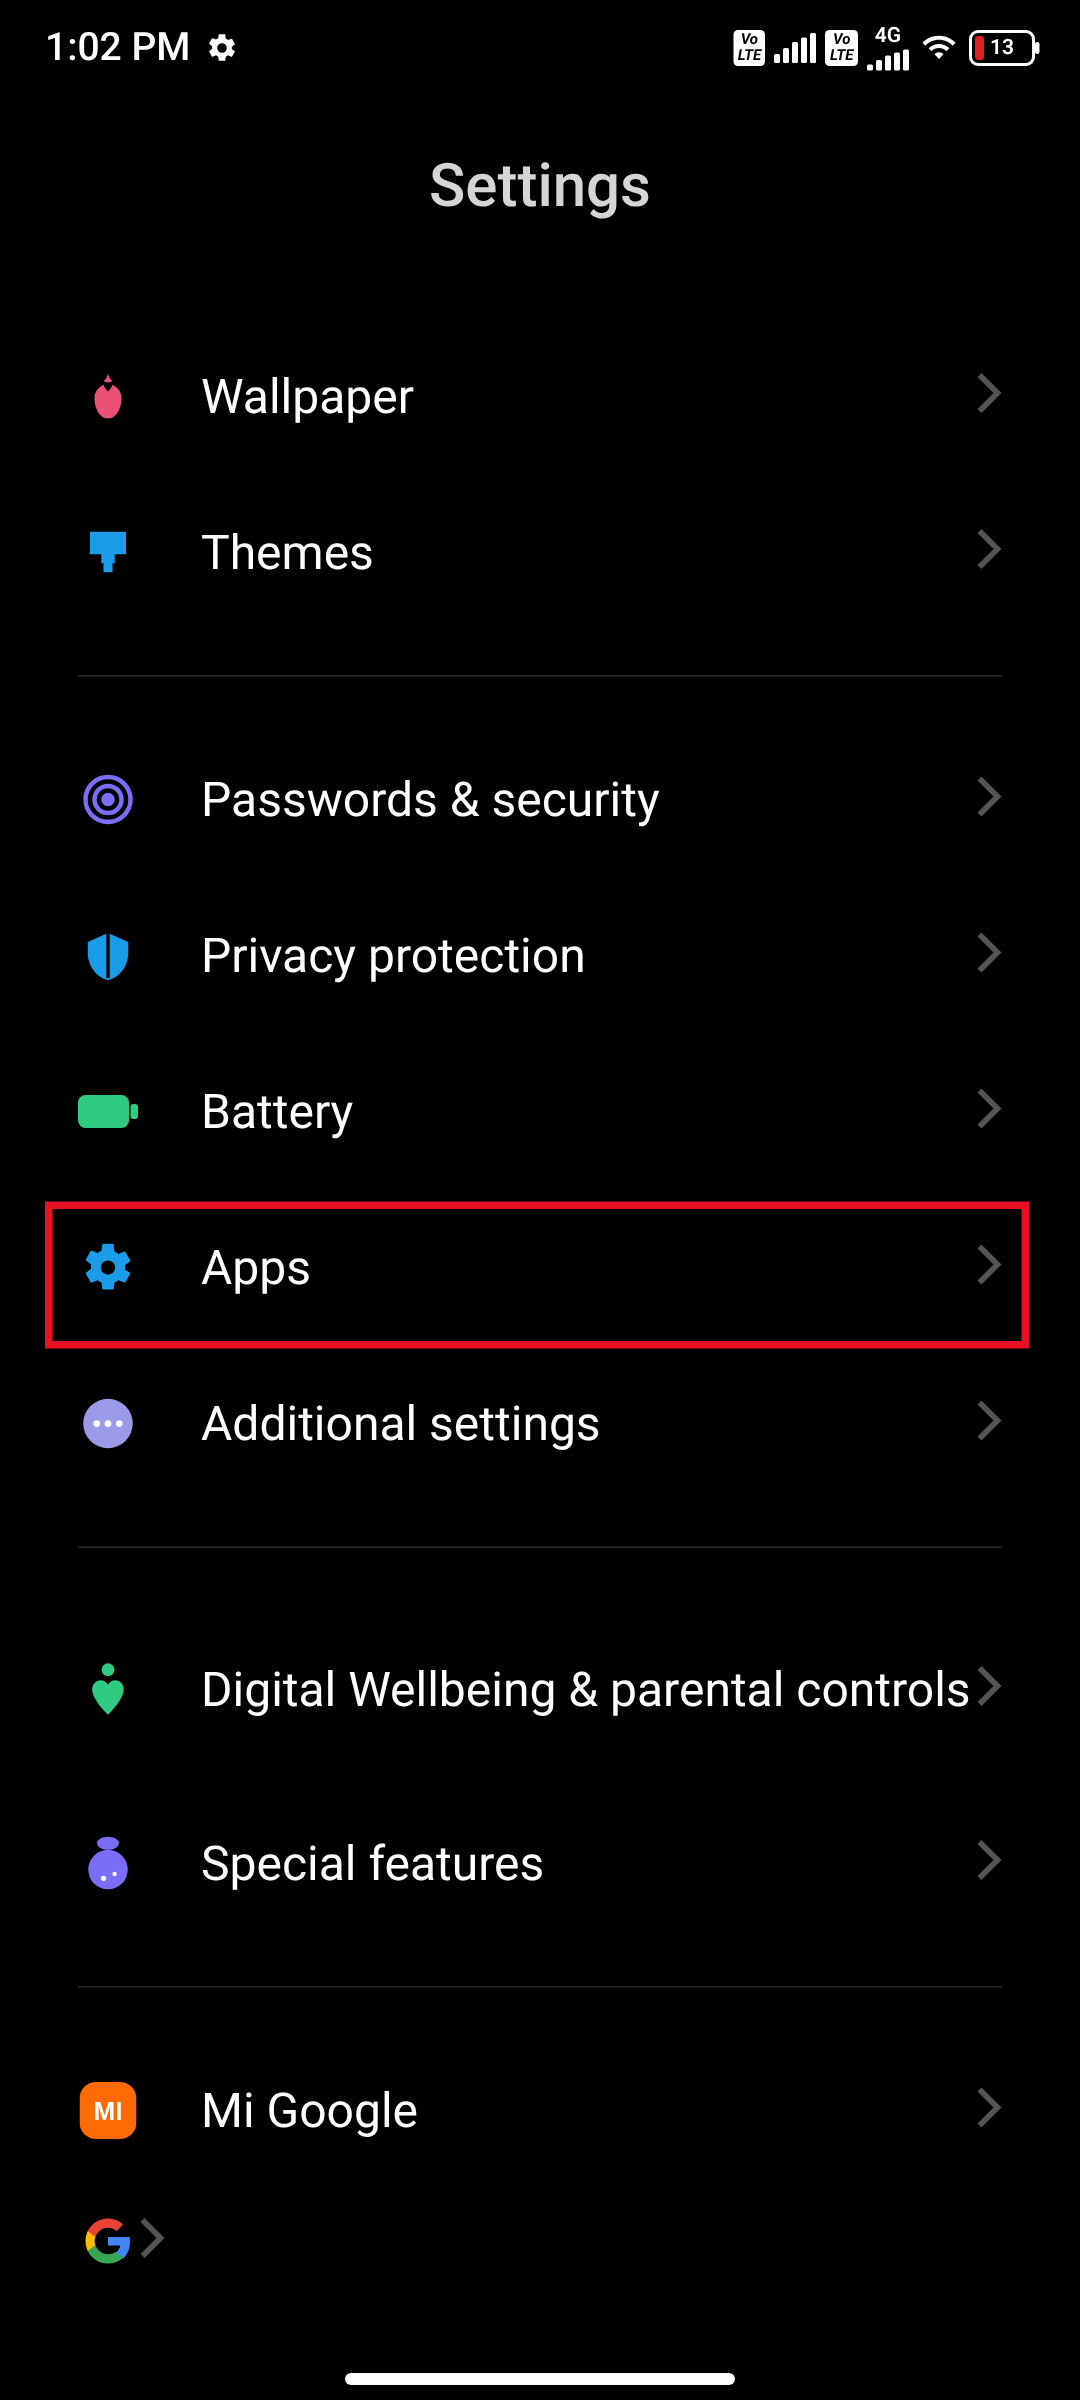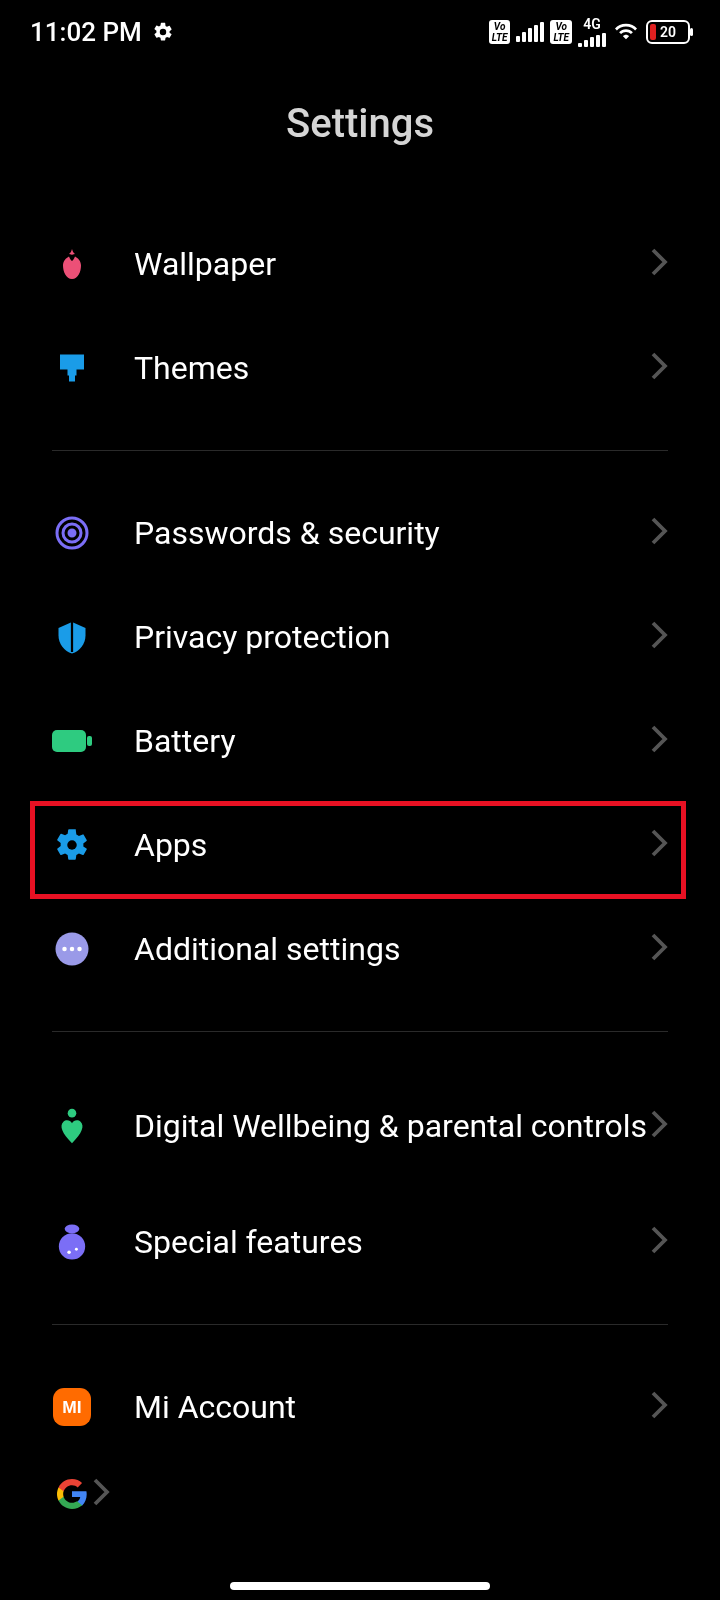--- a/index.html
+++ b/index.html
@@ -182,21 +182,21 @@
       height: 8px;
       background: #fff;
       border-radius: 4px;
     }
   </style>
 </head>
 <body>
 
 <div class="status-bar">
   <div class="status-left">
-    <span>11:02 PM</span>
+    <span>1:02 PM</span>
     <span class="gear-small">
       <svg width="22" height="22" viewBox="0 0 24 24" fill="#fff">
           <path d="M19.14,12.94a7.14,7.14,0,0,0,.05-.94,7.14,7.14,0,0,0-.05-.94l2.03-1.58a.5.5,0,0,0,.12-.63l-1.92-3.32a.5.5,0,0,0-.6-.22l-2.39.96a7,7,0,0,0-1.62-.94l-.36-2.54A.5.5,0,0,0,13.9,2H10.1a.5.5,0,0,0-.49.42L9.25,4.96a7,7,0,0,0-1.62.94L5.24,4.94a.5.5,0,0,0-.6.22L2.72,8.48a.5.5,0,0,0,.12.63l2.03,1.58a7.14,7.14,0,0,0-.05.94,7.14,7.14,0,0,0,.05.94L2.84,14.15a.5.5,0,0,0-.12.63l1.92,3.32a.5.5,0,0,0,.6.22l2.39-.96a7,7,0,0,0,1.62.94l.36,2.54a.5.5,0,0,0,.49.42h3.8a.5.5,0,0,0,.49-.42l.36-2.54a7,7,0,0,0,1.62-.94l2.39.96a.5.5,0,0,0,.6-.22l1.92-3.32a.5.5,0,0,0-.12-.63ZM12,15.5A3.5,3.5,0,1,1,15.5,12,3.5,3.5,0,0,1,12,15.5Z"></path>
         </svg>
     </span>
   </div>
   <div class="status-right">
     <div class="volte-badge">
         <span>Vo</span>
         <span>LTE</span>
@@ -222,21 +222,21 @@
           <div style="height:14px"></div>
         </div>
     </div>
     <span class="wifi-icon">
       <svg width="28" height="22" viewBox="0 0 24 24" fill="#fff">
           <path d="M12 3C7 3 2.7 5 0 8.2l2.1 2.1C4.4 7.6 8 6 12 6s7.6 1.6 9.9 4.3L24 8.2C21.3 5 17 3 12 3zm0 6c-3 0-5.6 1.2-7.5 3.2l2.1 2.1C8 12.9 9.9 12 12 12s4 .9 5.4 2.3l2.1-2.1C17.6 10.2 15 9 12 9zm0 6c-1.3 0-2.5.6-3.3 1.5L12 20l3.3-3.5c-.8-.9-2-1.5-3.3-1.5z"></path>
         </svg>
     </span>
     <div class="battery">
       <div class="battery-fill"></div>
-      <span class="battery-text">20</span>
+      <span class="battery-text">13</span>
     </div>
   </div>
 </div>
 
 <h1 class="page-title">Settings</h1>
 
 <div class="list">
 
   <div class="item">
     <span class="icon-wrap">
@@ -364,21 +364,21 @@
 
   <div class="divider"></div>
 
   <div class="item">
     <span class="icon-wrap">
       <svg width="38" height="38" viewBox="0 0 24 24">
           <rect width="24" height="24" rx="7" fill="#ff6b00"></rect>
           <text x="12" y="16" text-anchor="middle" font-size="11" font-weight="700" fill="#fff" font-family="Arial">MI</text>
         </svg>
     </span>
-    <span class="item-label">Mi Account</span>
+    <span class="item-label">Mi Google</span>
     <span class="chevron"><svg width="18" height="30" viewBox="0 0 12 20" fill="none" stroke="#555" stroke-width="2.5">
           <path d="M2 2l8 8-8 8"></path>
         </svg></span>
   </div>
 
   <div class="item" style="height:70px">
     <span class="icon-wrap">
       <svg width="36" height="36" viewBox="0 0 24 24">
           <path d="M21.8 12.2c0-.7-.1-1.4-.2-2H12v3.8h5.5c-.2 1.3-1 2.4-2 3.1v2.6h3.3c1.9-1.8 3-4.4 3-7.5z" fill="#4285F4"></path>
           <path d="M12 22c2.7 0 5-1 6.7-2.5l-3.3-2.6c-.9.6-2.1 1-3.4 1-2.6 0-4.8-1.8-5.6-4.1H3v2.6C4.7 19.8 8.1 22 12 22z" fill="#34A853"></path>

